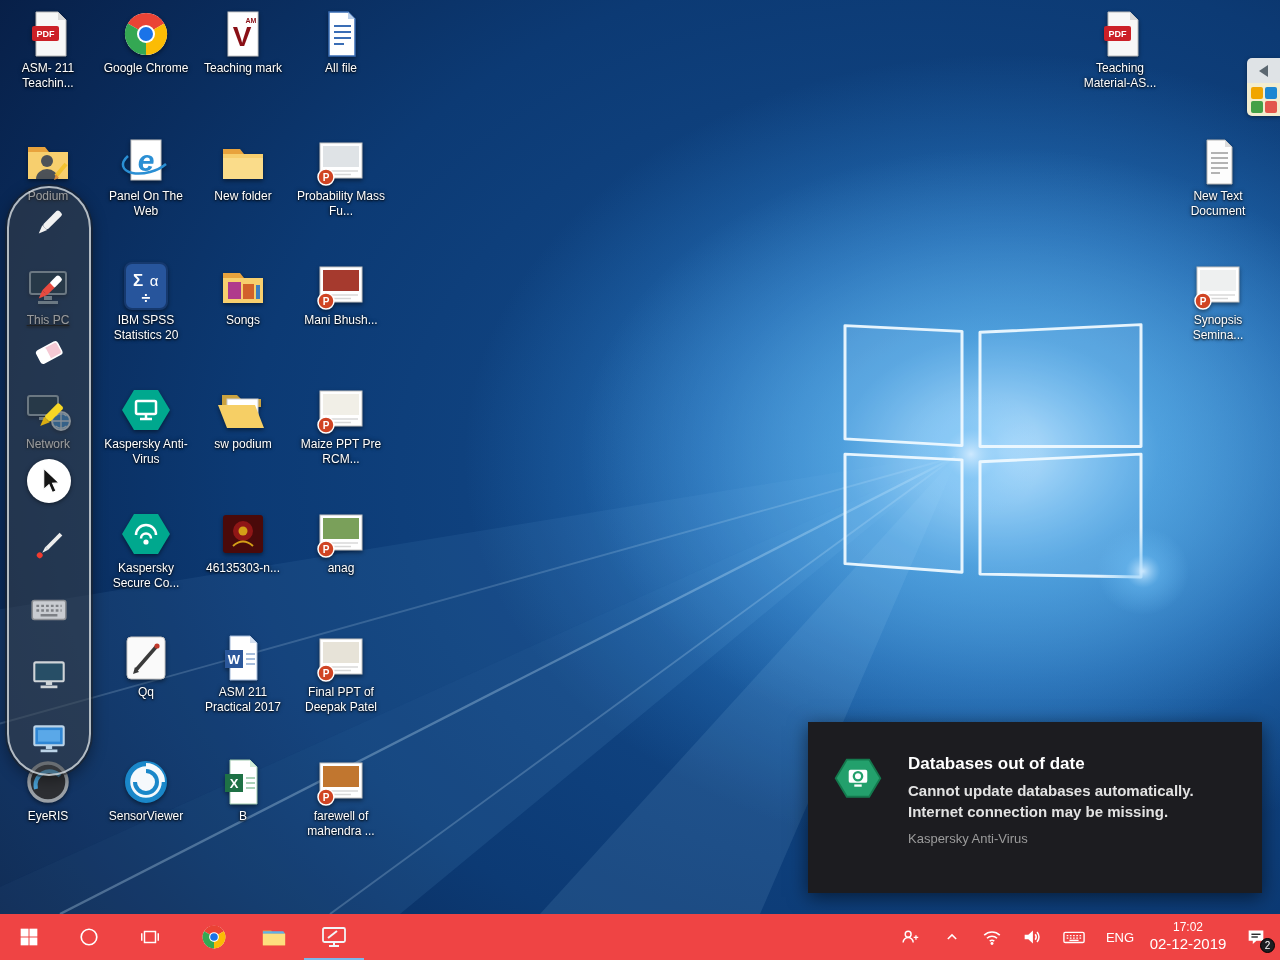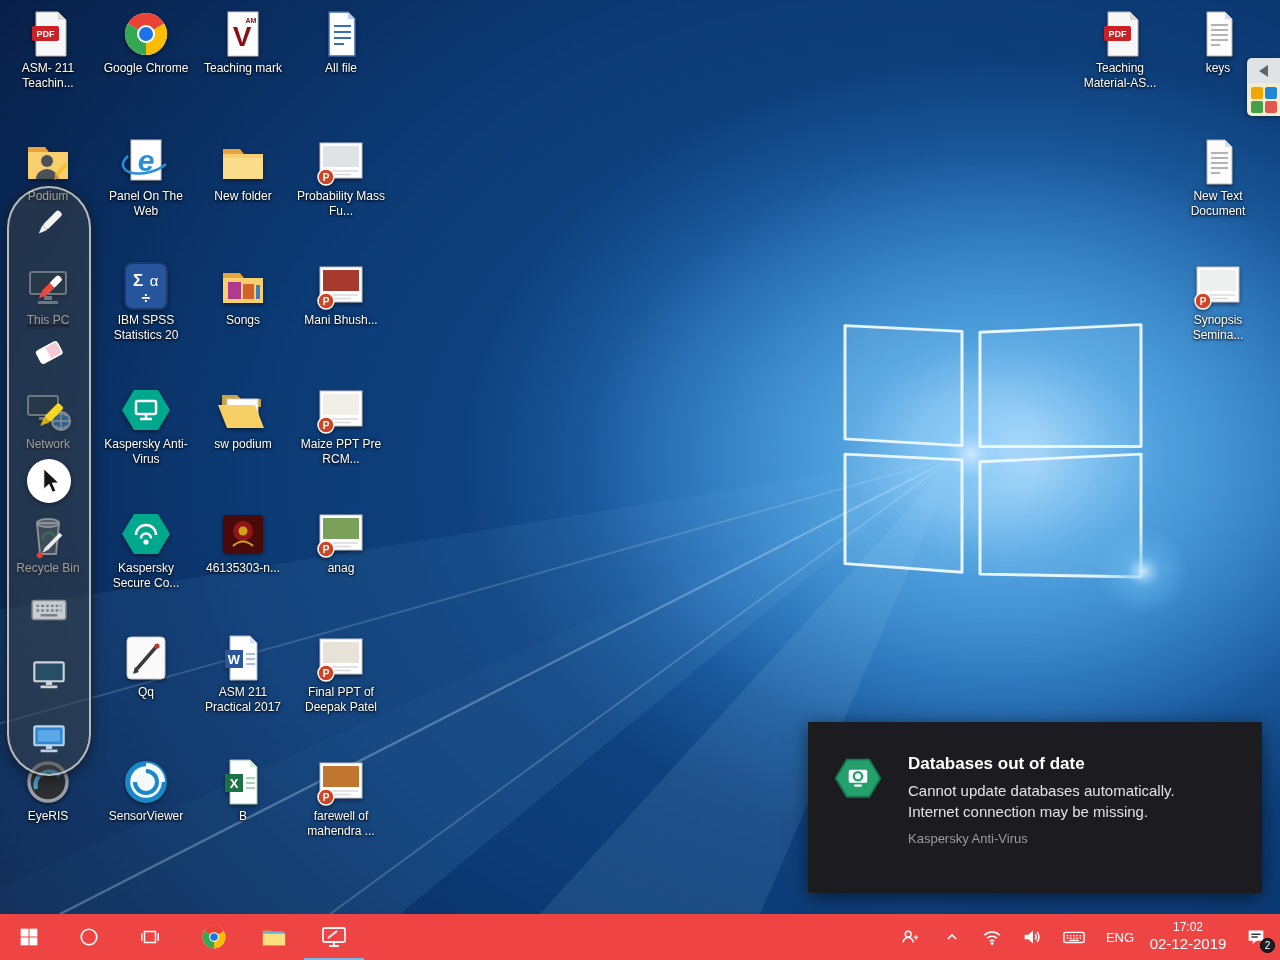--- a/index.html
+++ b/index.html
@@ -35,21 +35,21 @@
     border-right:9px solid #5b6770;}
   #edge-palette{height:33px;background:#f3edcf;display:grid;grid-template-columns:12px 12px;
     grid-template-rows:12px 12px;gap:2px;justify-content:center;align-content:center;cursor:pointer;}
   #edge-palette i{display:block;border-radius:2px;}
   
   #toast{position:absolute;right:18px;bottom:21px;width:454px;height:171px;background:#1c1c20;
     display:flex;padding:32px 24px 0 24px;box-sizing:border-box;gap:24px;z-index:6;cursor:pointer;
     box-shadow:0 4px 18px rgba(0,0,0,0.55);}
   .toast-icon{width:52px;flex:0 0 52px;}
   .toast-title{font-size:17px;font-weight:bold;color:#fff;margin-bottom:7px;}
-  .toast-body{font-size:15px;color:#e2e2e2;line-height:1.38;width:300px;}
+  .toast-body{font-size:15px;color:#e2e2e2;line-height:1.38;width:300px;font-weight:bold;}
   .toast-source{font-size:13px;color:#9c9c9c;margin-top:9px;}
   
   #taskbar{position:absolute;left:0;right:0;bottom:0;height:46px;background:#ef4444;display:flex;
     align-items:stretch;z-index:50;}
   #taskbar button{background:none;border:none;padding:0;margin:0;color:#fff;cursor:pointer;
     display:flex;align-items:center;justify-content:center;height:46px;}
   .tb-btn{width:58px;}
   .tb-app{width:60px;}
   .tb-app.active{background:rgba(255,255,255,0.14);box-shadow:inset 0 -2px 0 #7ab8e8;}
   .tb-spacer{flex:1;}
@@ -131,31 +131,20 @@
         <div class="dicon-img">
           <svg viewBox="0 0 56 48">
             <rect x="8" y="10" width="30" height="19" rx="2" fill="#12344f" stroke="#9fb6c6" stroke-width="2"></rect>
             <rect x="19" y="31" width="8" height="3" fill="#9fb6c6"></rect>
             <circle cx="41" cy="35" r="9" fill="#2f86d4" stroke="#d7e6f2" stroke-width="2"></circle>
             <path d="M33,35 h16 M41,27 v16 M35.5,30 a9,11 0 0 1 11,0 M35.5,40 a9,11 0 0 0 11,0" stroke="#d7e6f2" fill="none" stroke-width="1.3"></path>
           </svg>
         </div>
         <div class="dicon-label">Network</div>
       </div>
-      <div class="dicon" style="left: 0px; top: 510px;">
-        <div class="dicon-img">
-          <svg viewBox="0 0 56 48">
-            <path d="M17,13 h22 l-3,31 h-16 z" fill="rgba(240,248,255,0.25)" stroke="#dfe6ea" stroke-width="2"></path>
-            <ellipse cx="28" cy="13" rx="11" ry="4" fill="rgba(240,248,255,0.4)" stroke="#dfe6ea" stroke-width="2"></ellipse>
-            <path d="M23,30 a6,6 0 1 1 10,3" stroke="#3aa655" fill="none" stroke-width="2.2"></path>
-            <polygon points="31,36 36,33 34,29" fill="#3aa655"></polygon>
-          </svg>
-        </div>
-        <div class="dicon-label">Recycle Bin</div>
-      </div>
       <div class="dicon" style="left: 0px; top: 758px;">
         <div class="dicon-img">
           <svg viewBox="0 0 56 48">
             <circle cx="28" cy="24" r="19" fill="#2d2f33" stroke="#9aa0a6" stroke-width="3.5"></circle>
             <path d="M16,31 a14,14 0 0 1 24,-13" fill="none" stroke="#4aa3d8" stroke-width="4"></path>
           </svg>
         </div>
         <div class="dicon-label">EyeRIS</div>
       </div>
       <div class="dicon" style="left: 98px; top: 10px;">
@@ -416,36 +405,20 @@
       <div class="dicon" style="left: 1072px; top: 10px;">
         <div class="dicon-img">
           <svg viewBox="0 0 56 48">
             <path d="M16,2 h22 l8,8 v36 h-30 z" fill="#f7f7f7" stroke="#b9b9b9"></path>
             <path d="M38,2 l8,8 h-8 z" fill="#d9d9d9"></path>
             <rect x="12" y="16" width="27" height="15" rx="2" fill="#cc2027"></rect>
             <text x="25.5" y="27" font-size="9" font-weight="bold" fill="#fff" text-anchor="middle" font-family="Liberation Sans,sans-serif">PDF</text>
           </svg>
         </div>
         <div class="dicon-label">Teaching Material-AS...</div>
-      </div>
-      <div class="dicon" style="left: 1170px; top: 10px;">
-        <div class="dicon-img">
-          <svg viewBox="0 0 56 48">
-            <path d="M17,2 h18 l7,7 v37 h-25 z" fill="#fdfdfd" stroke="#b5b5b5"></path>
-            <path d="M35,2 l7,7 h-7 z" fill="#ddd"></path>
-            <g stroke="#9a9a9a" stroke-width="1.5">
-              <line x1="21" y1="15" x2="38" y2="15"></line>
-              <line x1="21" y1="20" x2="38" y2="20"></line>
-              <line x1="21" y1="25" x2="38" y2="25"></line>
-              <line x1="21" y1="30" x2="38" y2="30"></line>
-              <line x1="21" y1="35" x2="30" y2="35"></line>
-            </g>
-          </svg>
-        </div>
-        <div class="dicon-label">keys</div>
       </div>
       <div class="dicon" style="left: 1170px; top: 138px;">
         <div class="dicon-img">
           <svg viewBox="0 0 56 48">
             <path d="M17,2 h18 l7,7 v37 h-25 z" fill="#fdfdfd" stroke="#b5b5b5"></path>
             <path d="M35,2 l7,7 h-7 z" fill="#ddd"></path>
             <g stroke="#9a9a9a" stroke-width="1.5">
               <line x1="21" y1="15" x2="38" y2="15"></line>
               <line x1="21" y1="20" x2="38" y2="20"></line>
               <line x1="21" y1="25" x2="38" y2="25"></line>

